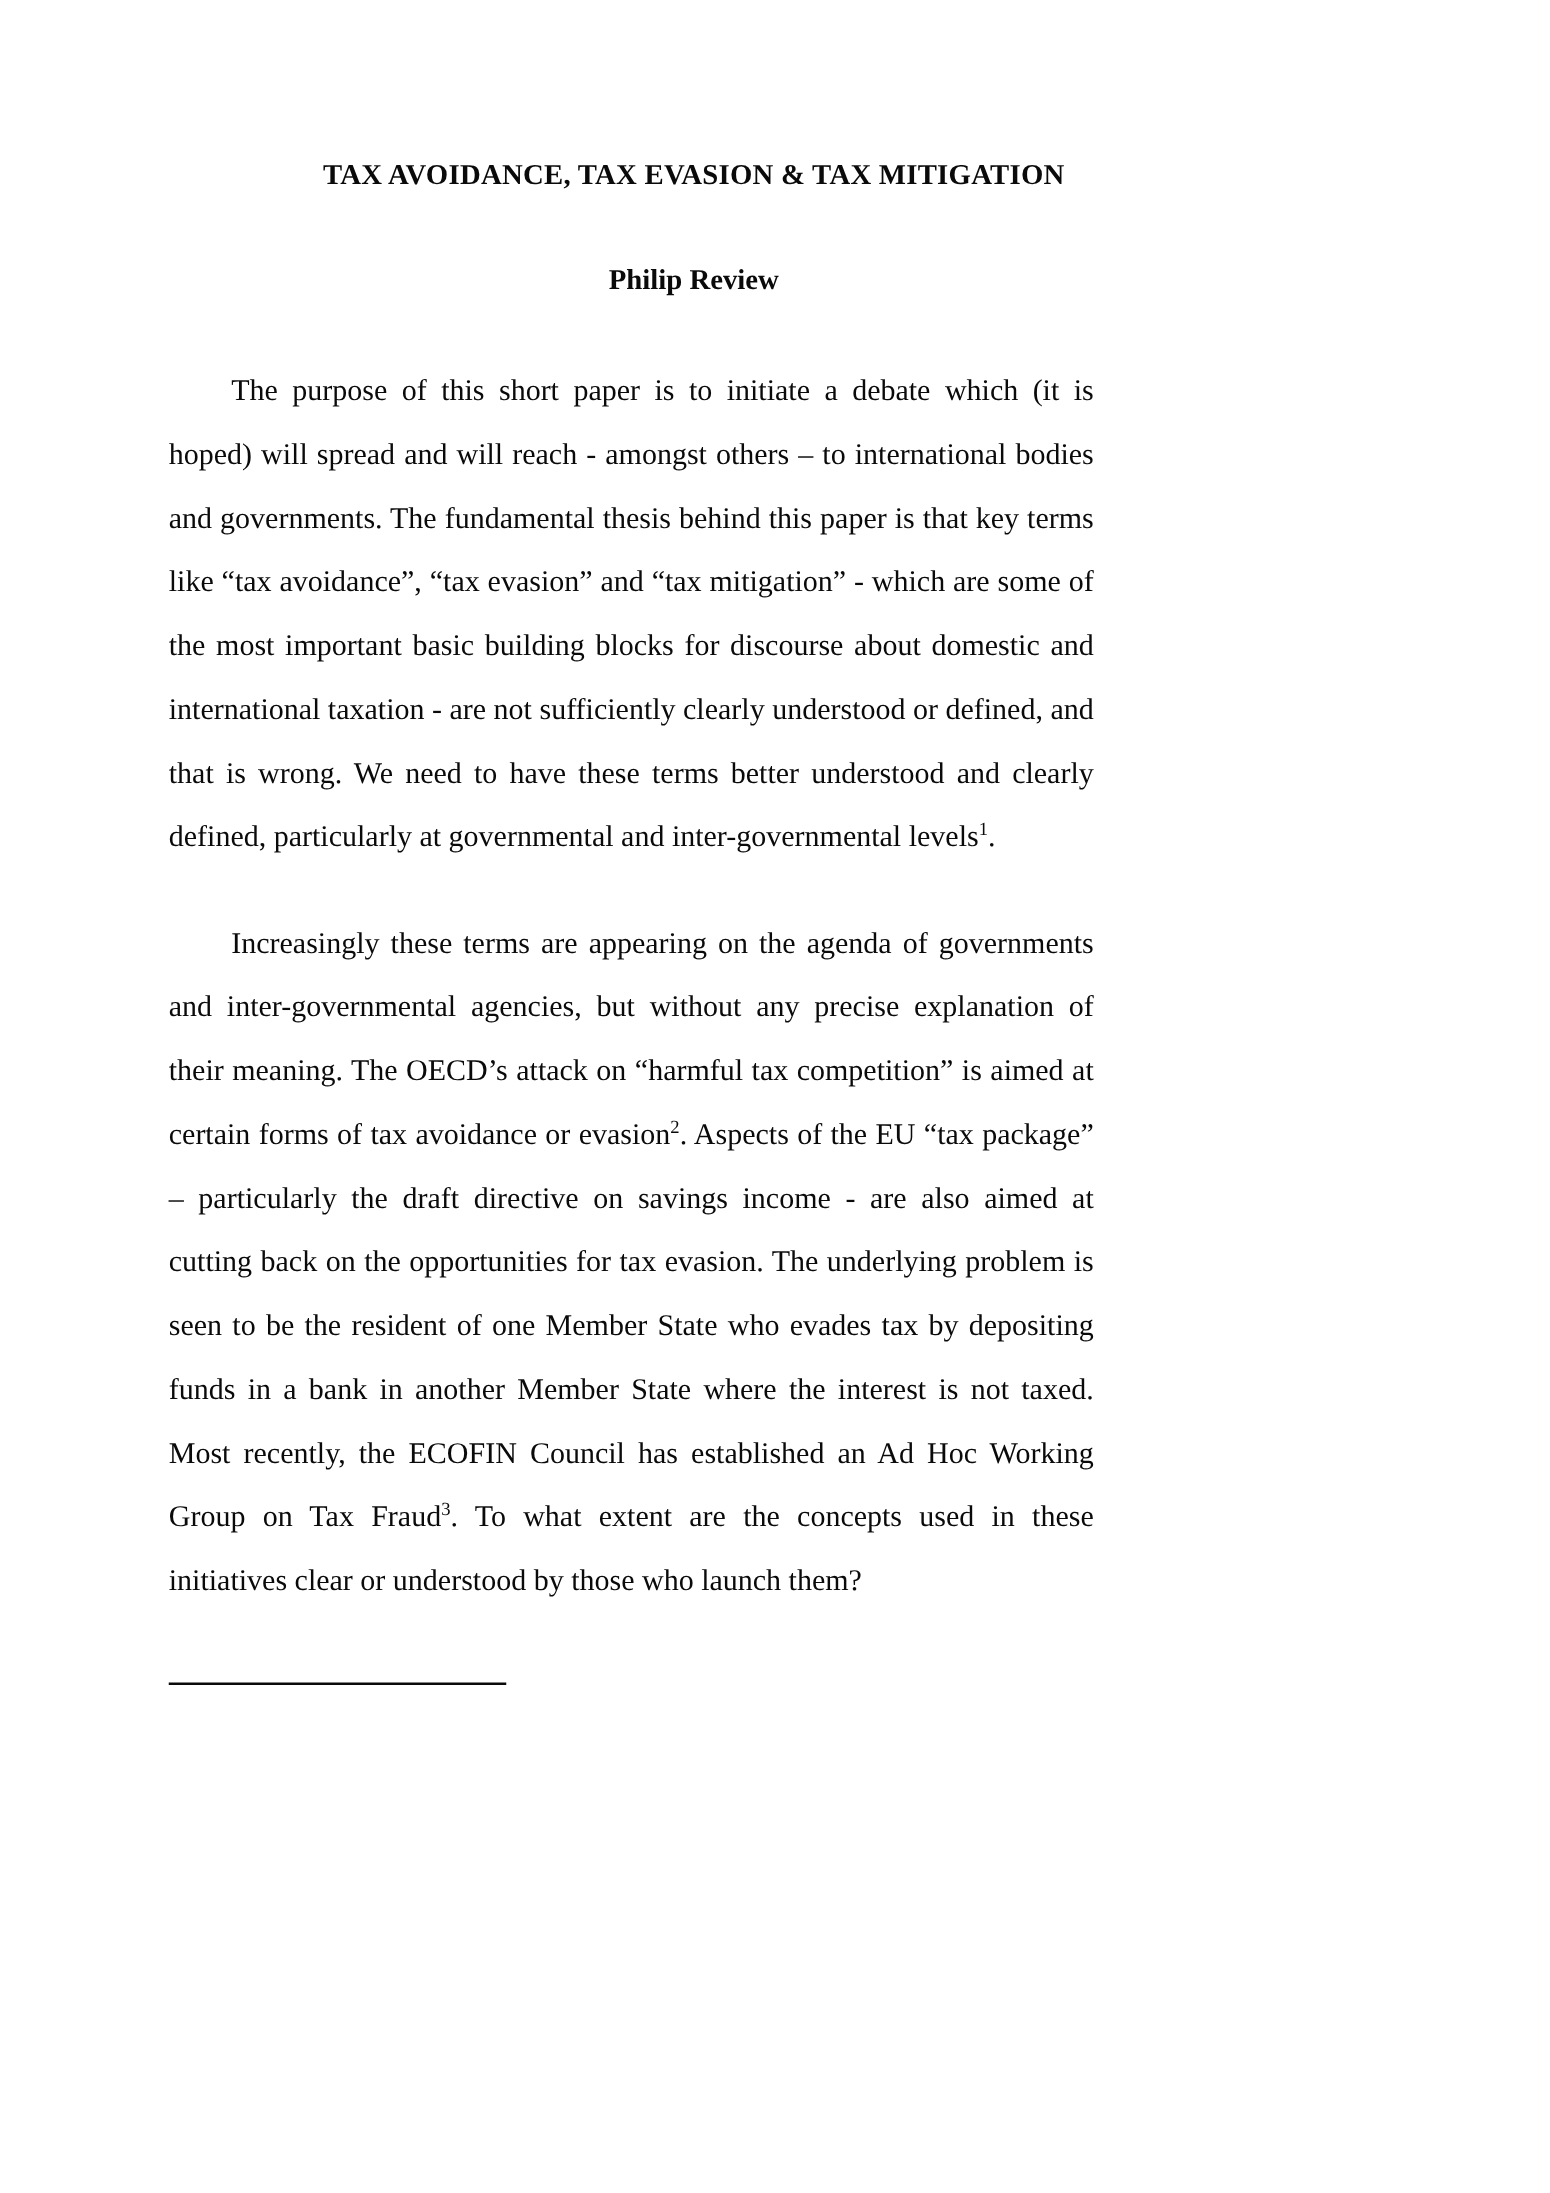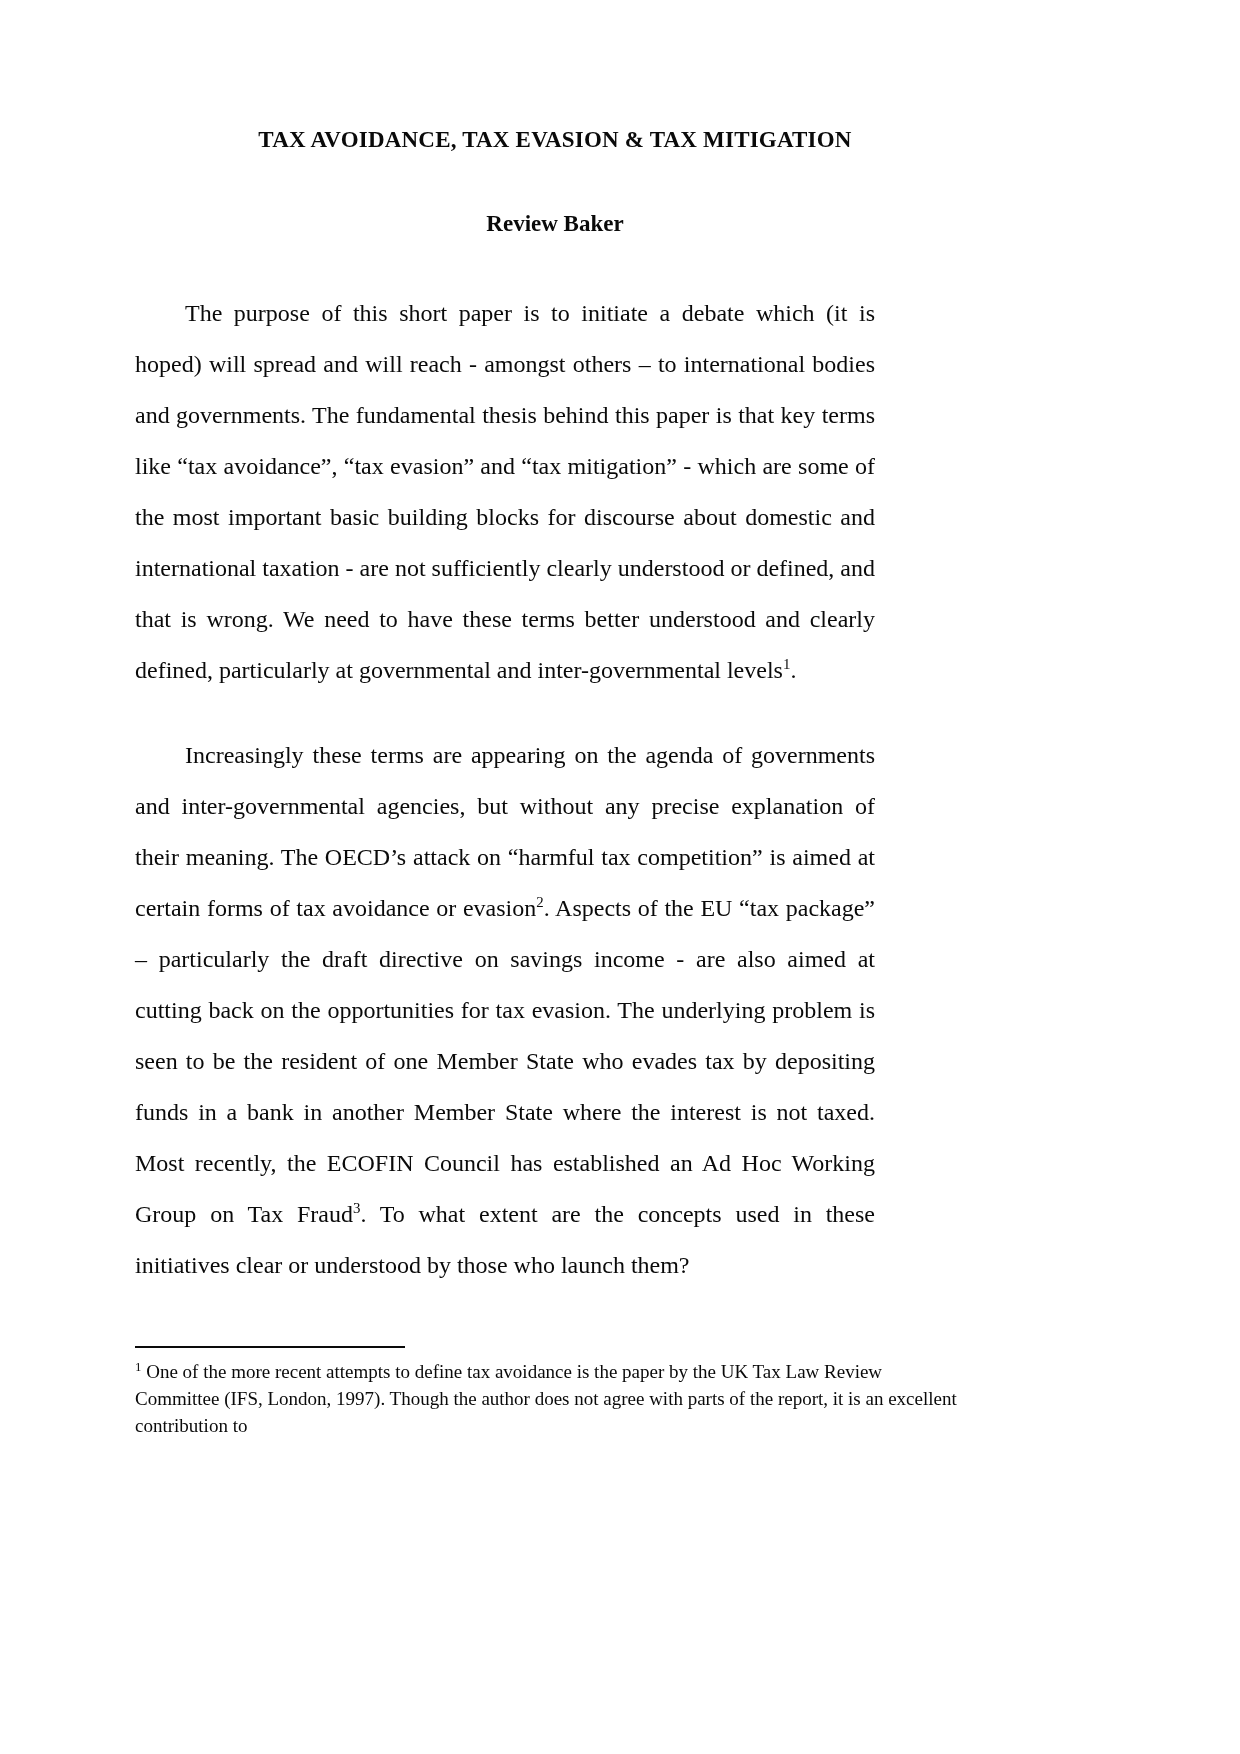--- a/index.html
+++ b/index.html
@@ -79,25 +79,24 @@
   }
 </style>
 </head>
 <body>
 
 <div class="page">
   <div class="content">
 
     <h1 class="doc-title">TAX AVOIDANCE, TAX EVASION &amp; TAX MITIGATION</h1>
 
-    <div class="doc-author">Review Baker</div>
+    <div class="doc-author">Philip Review</div>
 
     <p class="body-para"><span>The purpose of this short paper is to initiate a debate which (it is hoped) will spread and will reach - amongst others – to international bodies and governments. The fundamental thesis behind this paper is that key terms like “tax avoidance”, “tax evasion” and “tax mitigation” - which are some of the most important basic building blocks for discourse about domestic and international taxation - are not sufficiently clearly understood or defined, and that is wrong. We need to have these terms better understood and clearly defined, particularly at governmental and inter-governmental levels</span><sup class="fn-ref">1</sup><span>.</span></p>
 
     <p class="body-para"><span>Increasingly these terms are appearing on the agenda of governments and inter-governmental agencies, but without any precise explanation of their meaning. The OECD’s attack on “harmful tax competition” is aimed at certain forms of tax avoidance or evasion</span><sup class="fn-ref">2</sup><span>. Aspects of the EU “tax package” – particularly the draft directive on savings income - are also aimed at cutting back on the opportunities for tax evasion. The underlying problem is seen to be the resident of one Member State who evades tax by depositing funds in a bank in another Member State where the interest is not taxed. Most recently, the ECOFIN Council has established an Ad Hoc Working Group on Tax Fraud</span><sup class="fn-ref">3</sup><span>. To what extent are the concepts used in these initiatives clear or understood by those who launch them?</span></p>
 
   </div>
 
   <div class="footnote-block">
     <hr class="footnote-rule">
-    <div class="footnote-text"><sup class="fn-ref">1</sup><span> One of the more recent attempts to define tax avoidance is the paper by the UK Tax Law Review Committee (IFS, London, 1997). Though the author does not agree with parts of the report, it is an excellent contribution to</span></div>
   </div>
 </div>
 
 </body></html>

